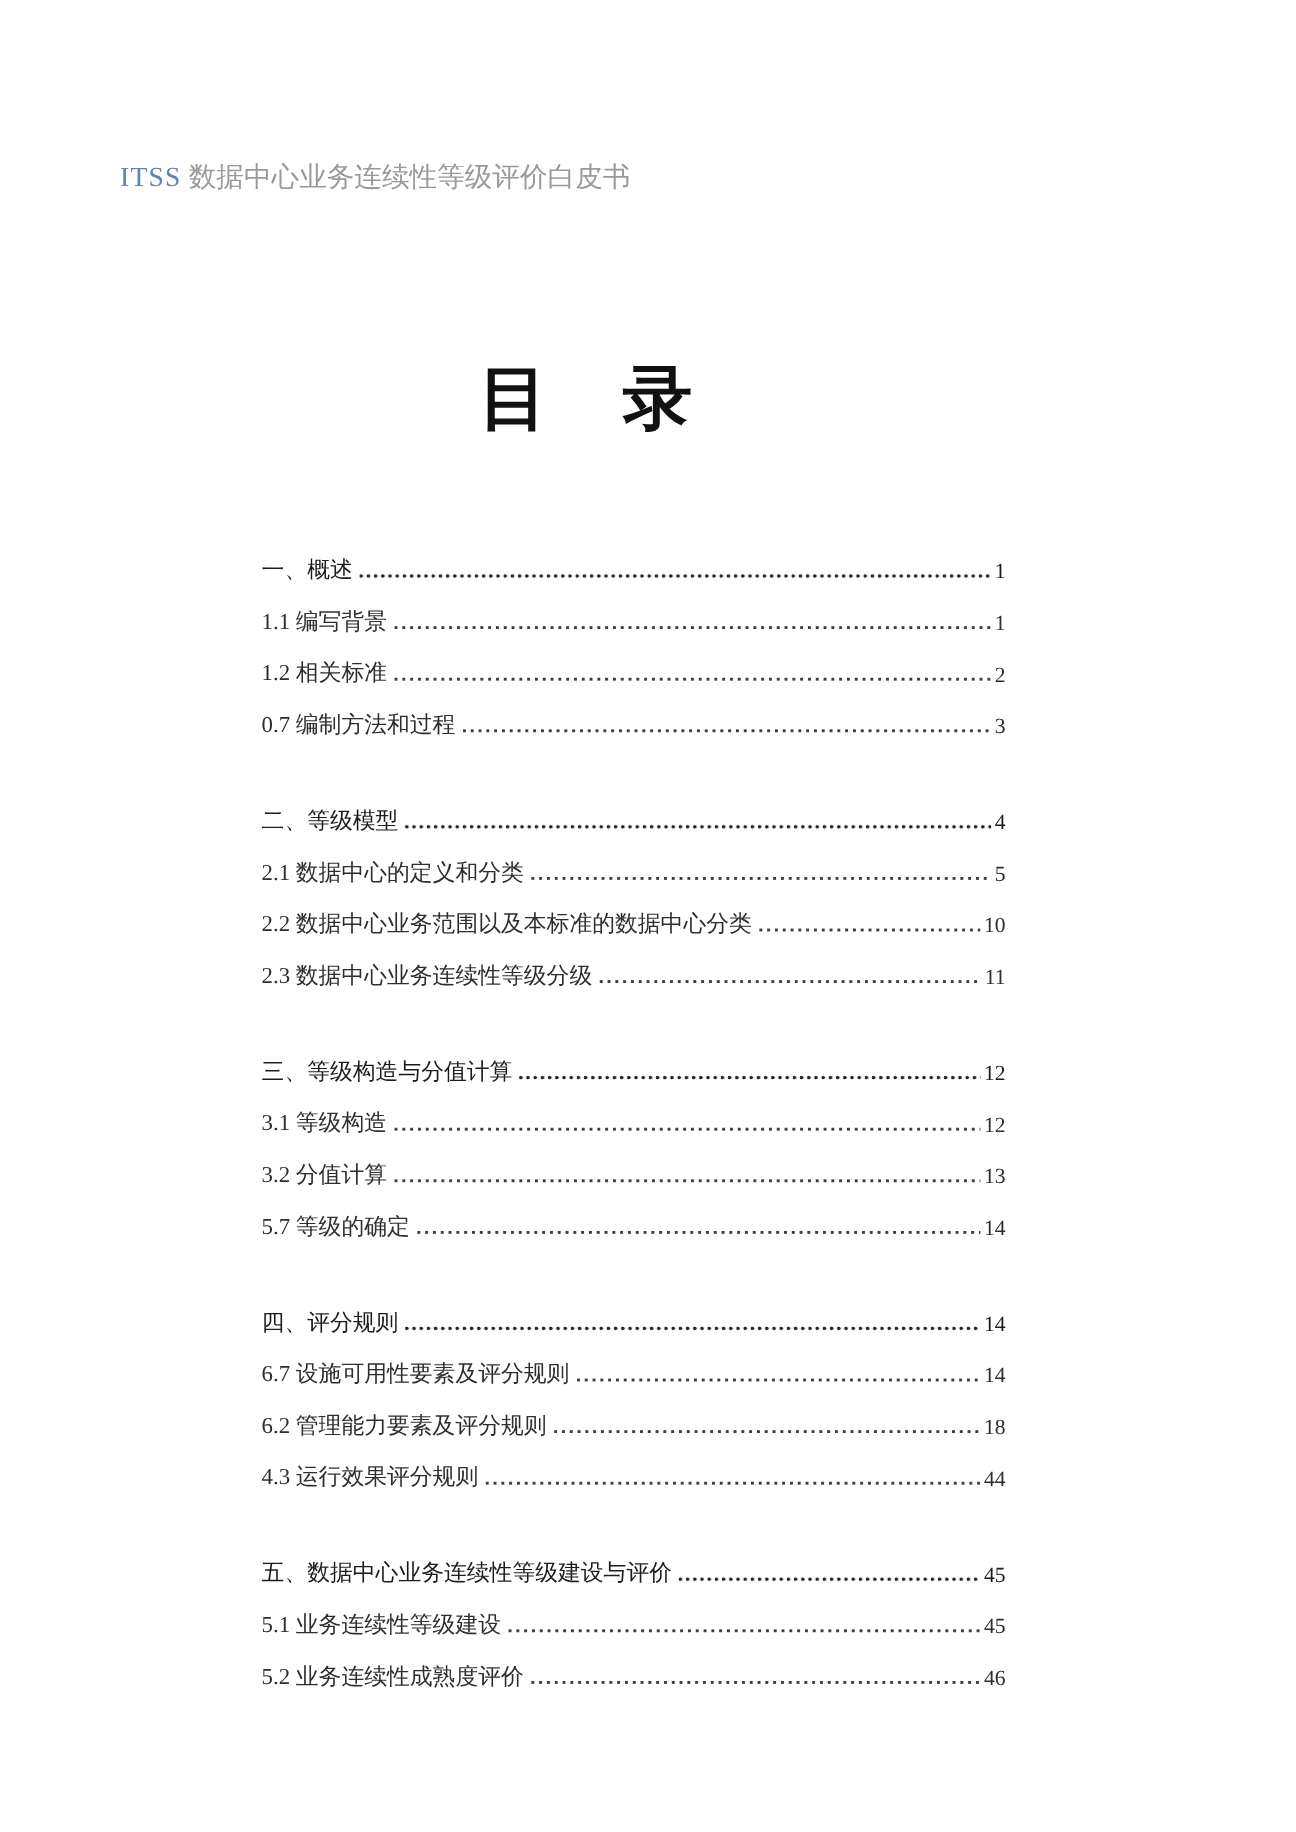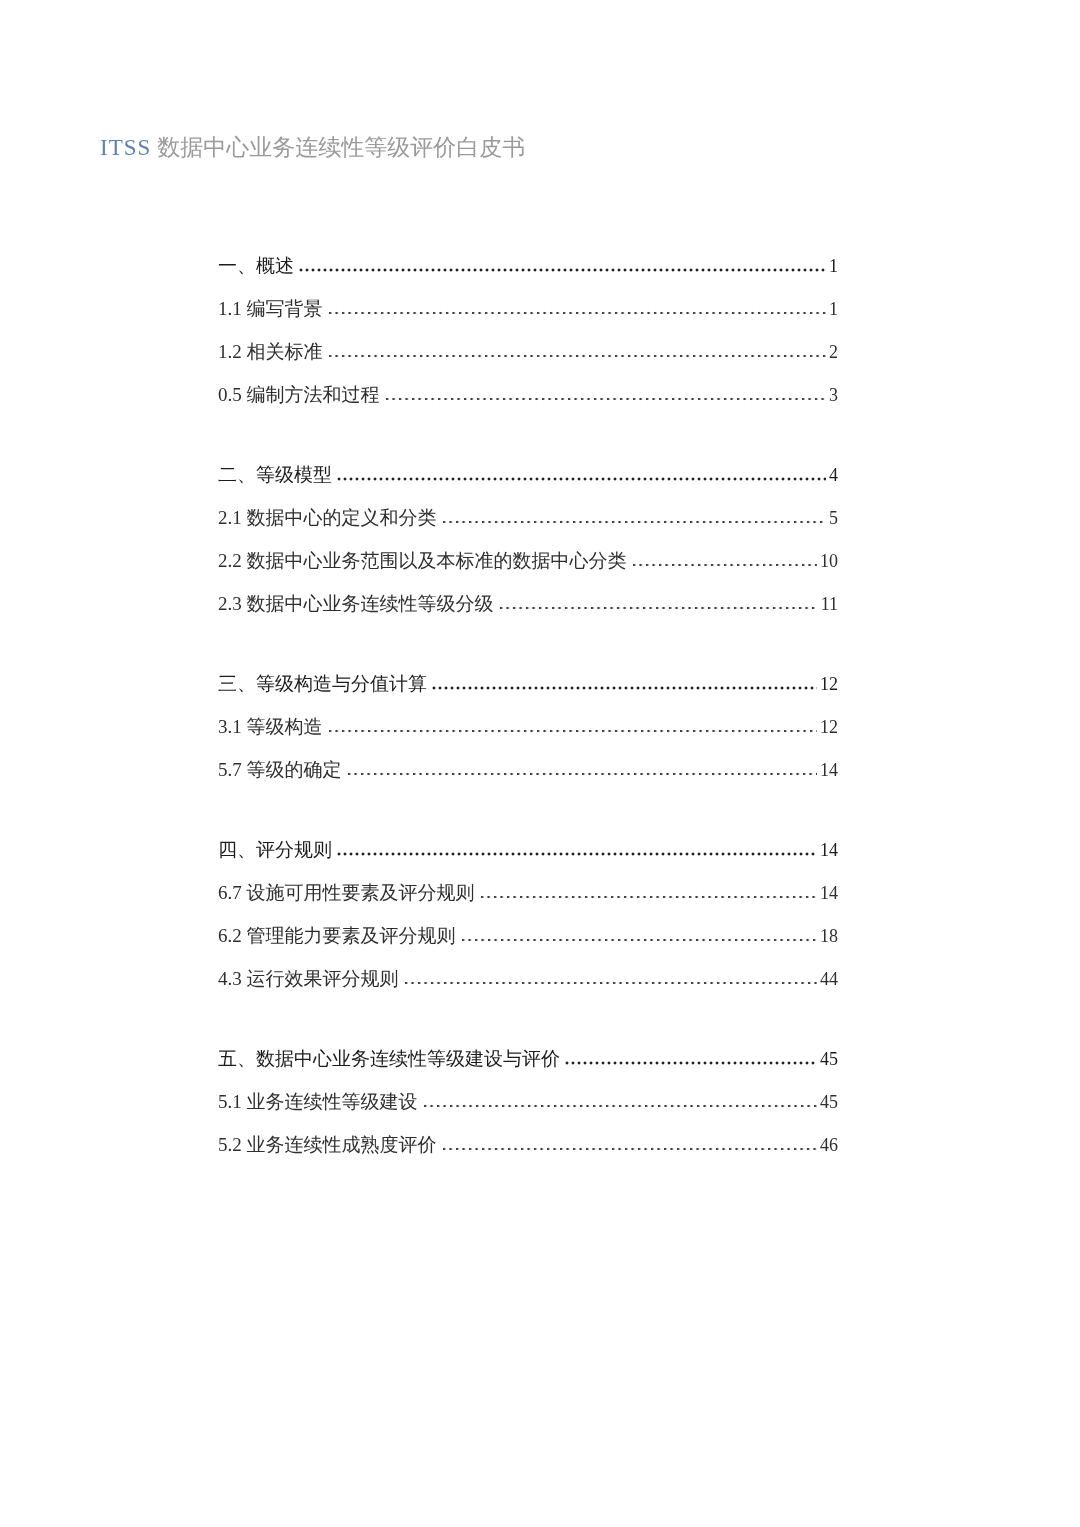--- a/index.html
+++ b/index.html
@@ -69,41 +69,42 @@
 </style>
 </head>
 <body>
 
 <div class="page">
 
   <div class="doc-header">
     <span class="logo">ITSS</span><span class="doc-title">数据中心业务连续性等级评价白皮书</span>
   </div>
 
+  <div class="toc-title">目　录</div>
 
   <div class="toc">
 
     <div class="toc-section">
       <div class="toc-row heading">
         <span class="toc-label">一、概述</span>
         <span class="toc-leader"></span>
         <span class="toc-page">1</span>
       </div>
       <div class="toc-row">
         <span class="toc-label">1.1 编写背景</span>
         <span class="toc-leader"></span>
         <span class="toc-page">1</span>
       </div>
       <div class="toc-row">
         <span class="toc-label">1.2 相关标准</span>
         <span class="toc-leader"></span>
         <span class="toc-page">2</span>
       </div>
       <div class="toc-row">
-        <span class="toc-label">0.5 编制方法和过程</span>
+        <span class="toc-label">0.7 编制方法和过程</span>
         <span class="toc-leader"></span>
         <span class="toc-page">3</span>
       </div>
     </div>
 
     <div class="toc-section">
       <div class="toc-row heading">
         <span class="toc-label">二、等级模型</span>
         <span class="toc-leader"></span>
         <span class="toc-page">4</span>
@@ -128,20 +129,25 @@
     <div class="toc-section">
       <div class="toc-row heading">
         <span class="toc-label">三、等级构造与分值计算</span>
         <span class="toc-leader"></span>
         <span class="toc-page">12</span>
       </div>
       <div class="toc-row">
         <span class="toc-label">3.1 等级构造</span>
         <span class="toc-leader"></span>
         <span class="toc-page">12</span>
+      </div>
+      <div class="toc-row">
+        <span class="toc-label">3.2 分值计算</span>
+        <span class="toc-leader"></span>
+        <span class="toc-page">13</span>
       </div>
       <div class="toc-row">
         <span class="toc-label">5.7 等级的确定</span>
         <span class="toc-leader"></span>
         <span class="toc-page">14</span>
       </div>
     </div>
 
     <div class="toc-section">
       <div class="toc-row heading">

